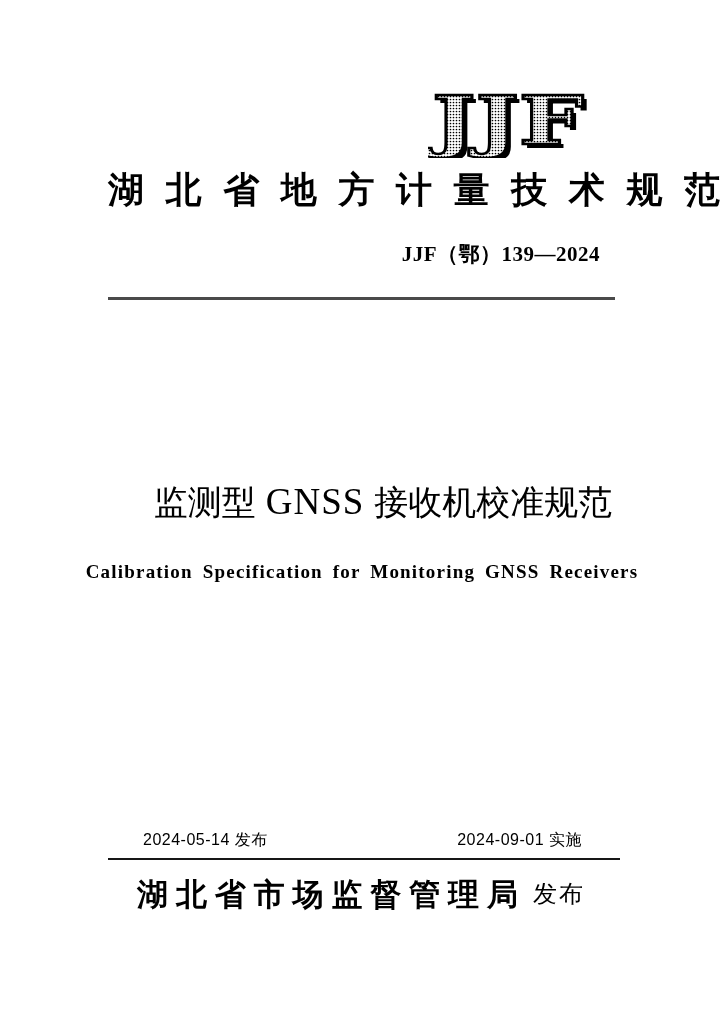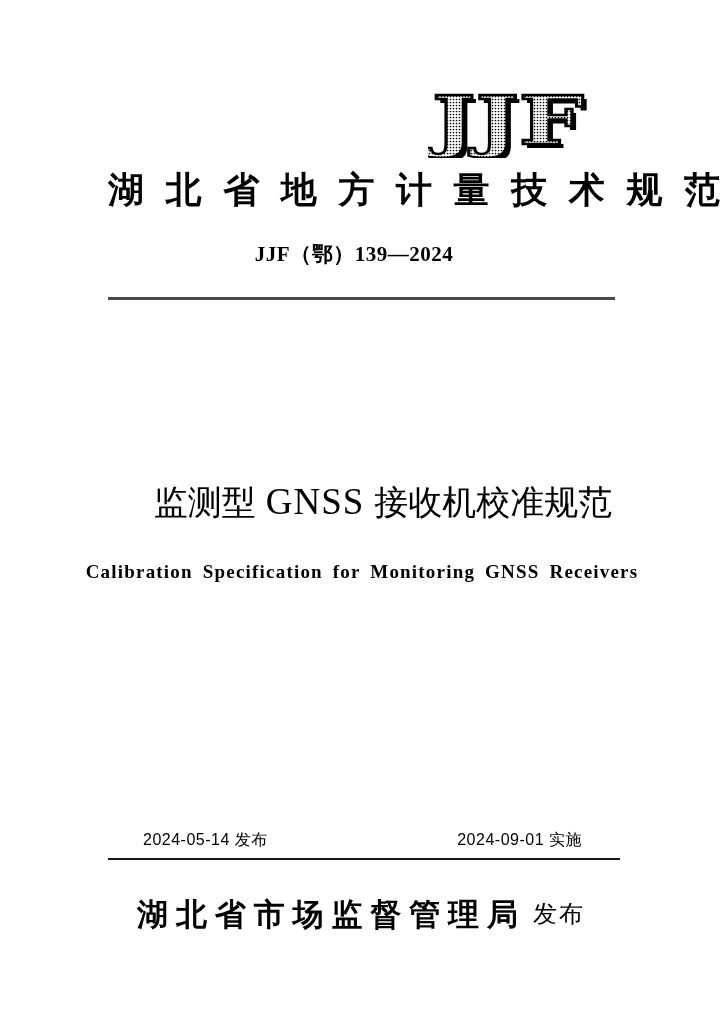--- a/index.html
+++ b/index.html
@@ -39,21 +39,21 @@
     text-align-last: justify;
     letter-spacing: 0;
   }
 
   
   .doc-number {
     position: absolute;
     left: 108px;
     top: 240px;
     width: 492px;
-    text-align: center;
+    text-align: right;
     font-family: "Liberation Serif", serif;
     font-weight: bold;
     font-size: 21px;
     letter-spacing: 0.5px;
   }
 
   .rule-top {
     position: absolute;
     left: 108px;
     top: 297px;
@@ -118,21 +118,21 @@
     left: 108px;
     top: 858px;
     width: 512px;
     height: 2px;
   }
 
   
   .publisher-row {
     position: absolute;
     left: 108px;
-    top: 897px;
+    top: 877px;
     width: 507px;
     display: flex;
     align-items: flex-end;
   }
   .publisher-name {
     margin-left: 29px;
     width: 381px;
     font-family: "Liberation Serif", serif;
     font-weight: bold;
     font-size: 31px;

